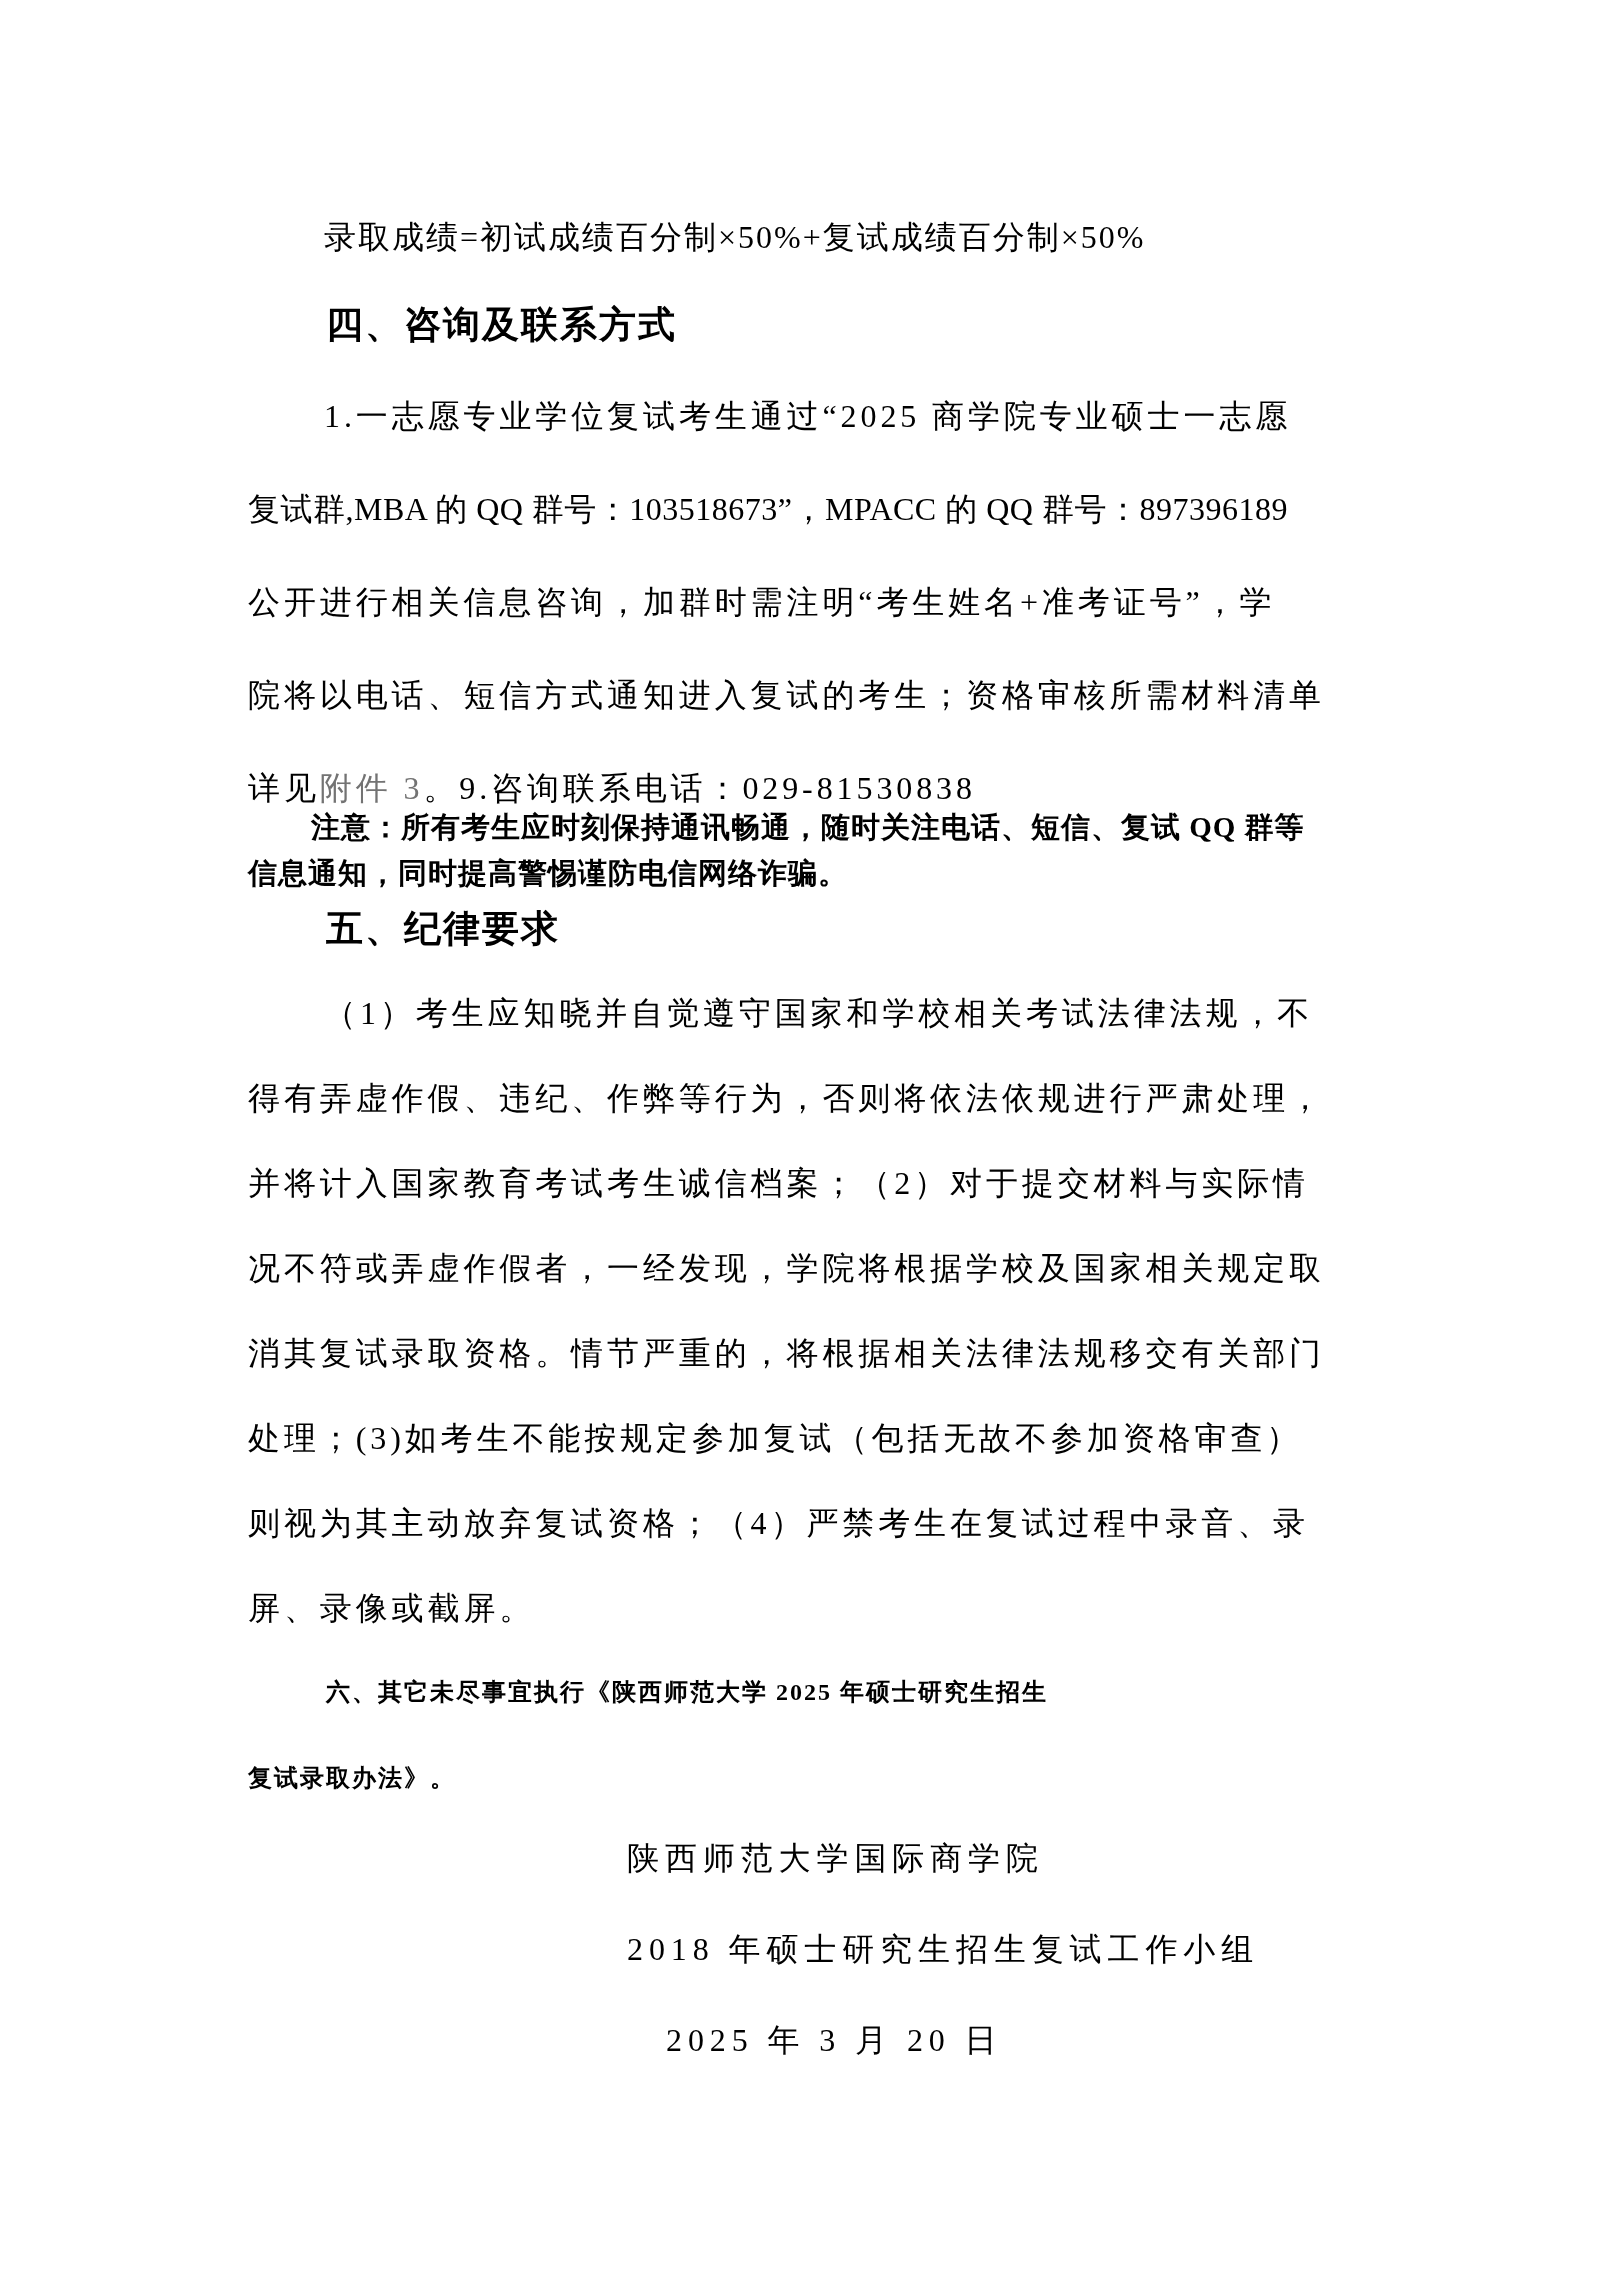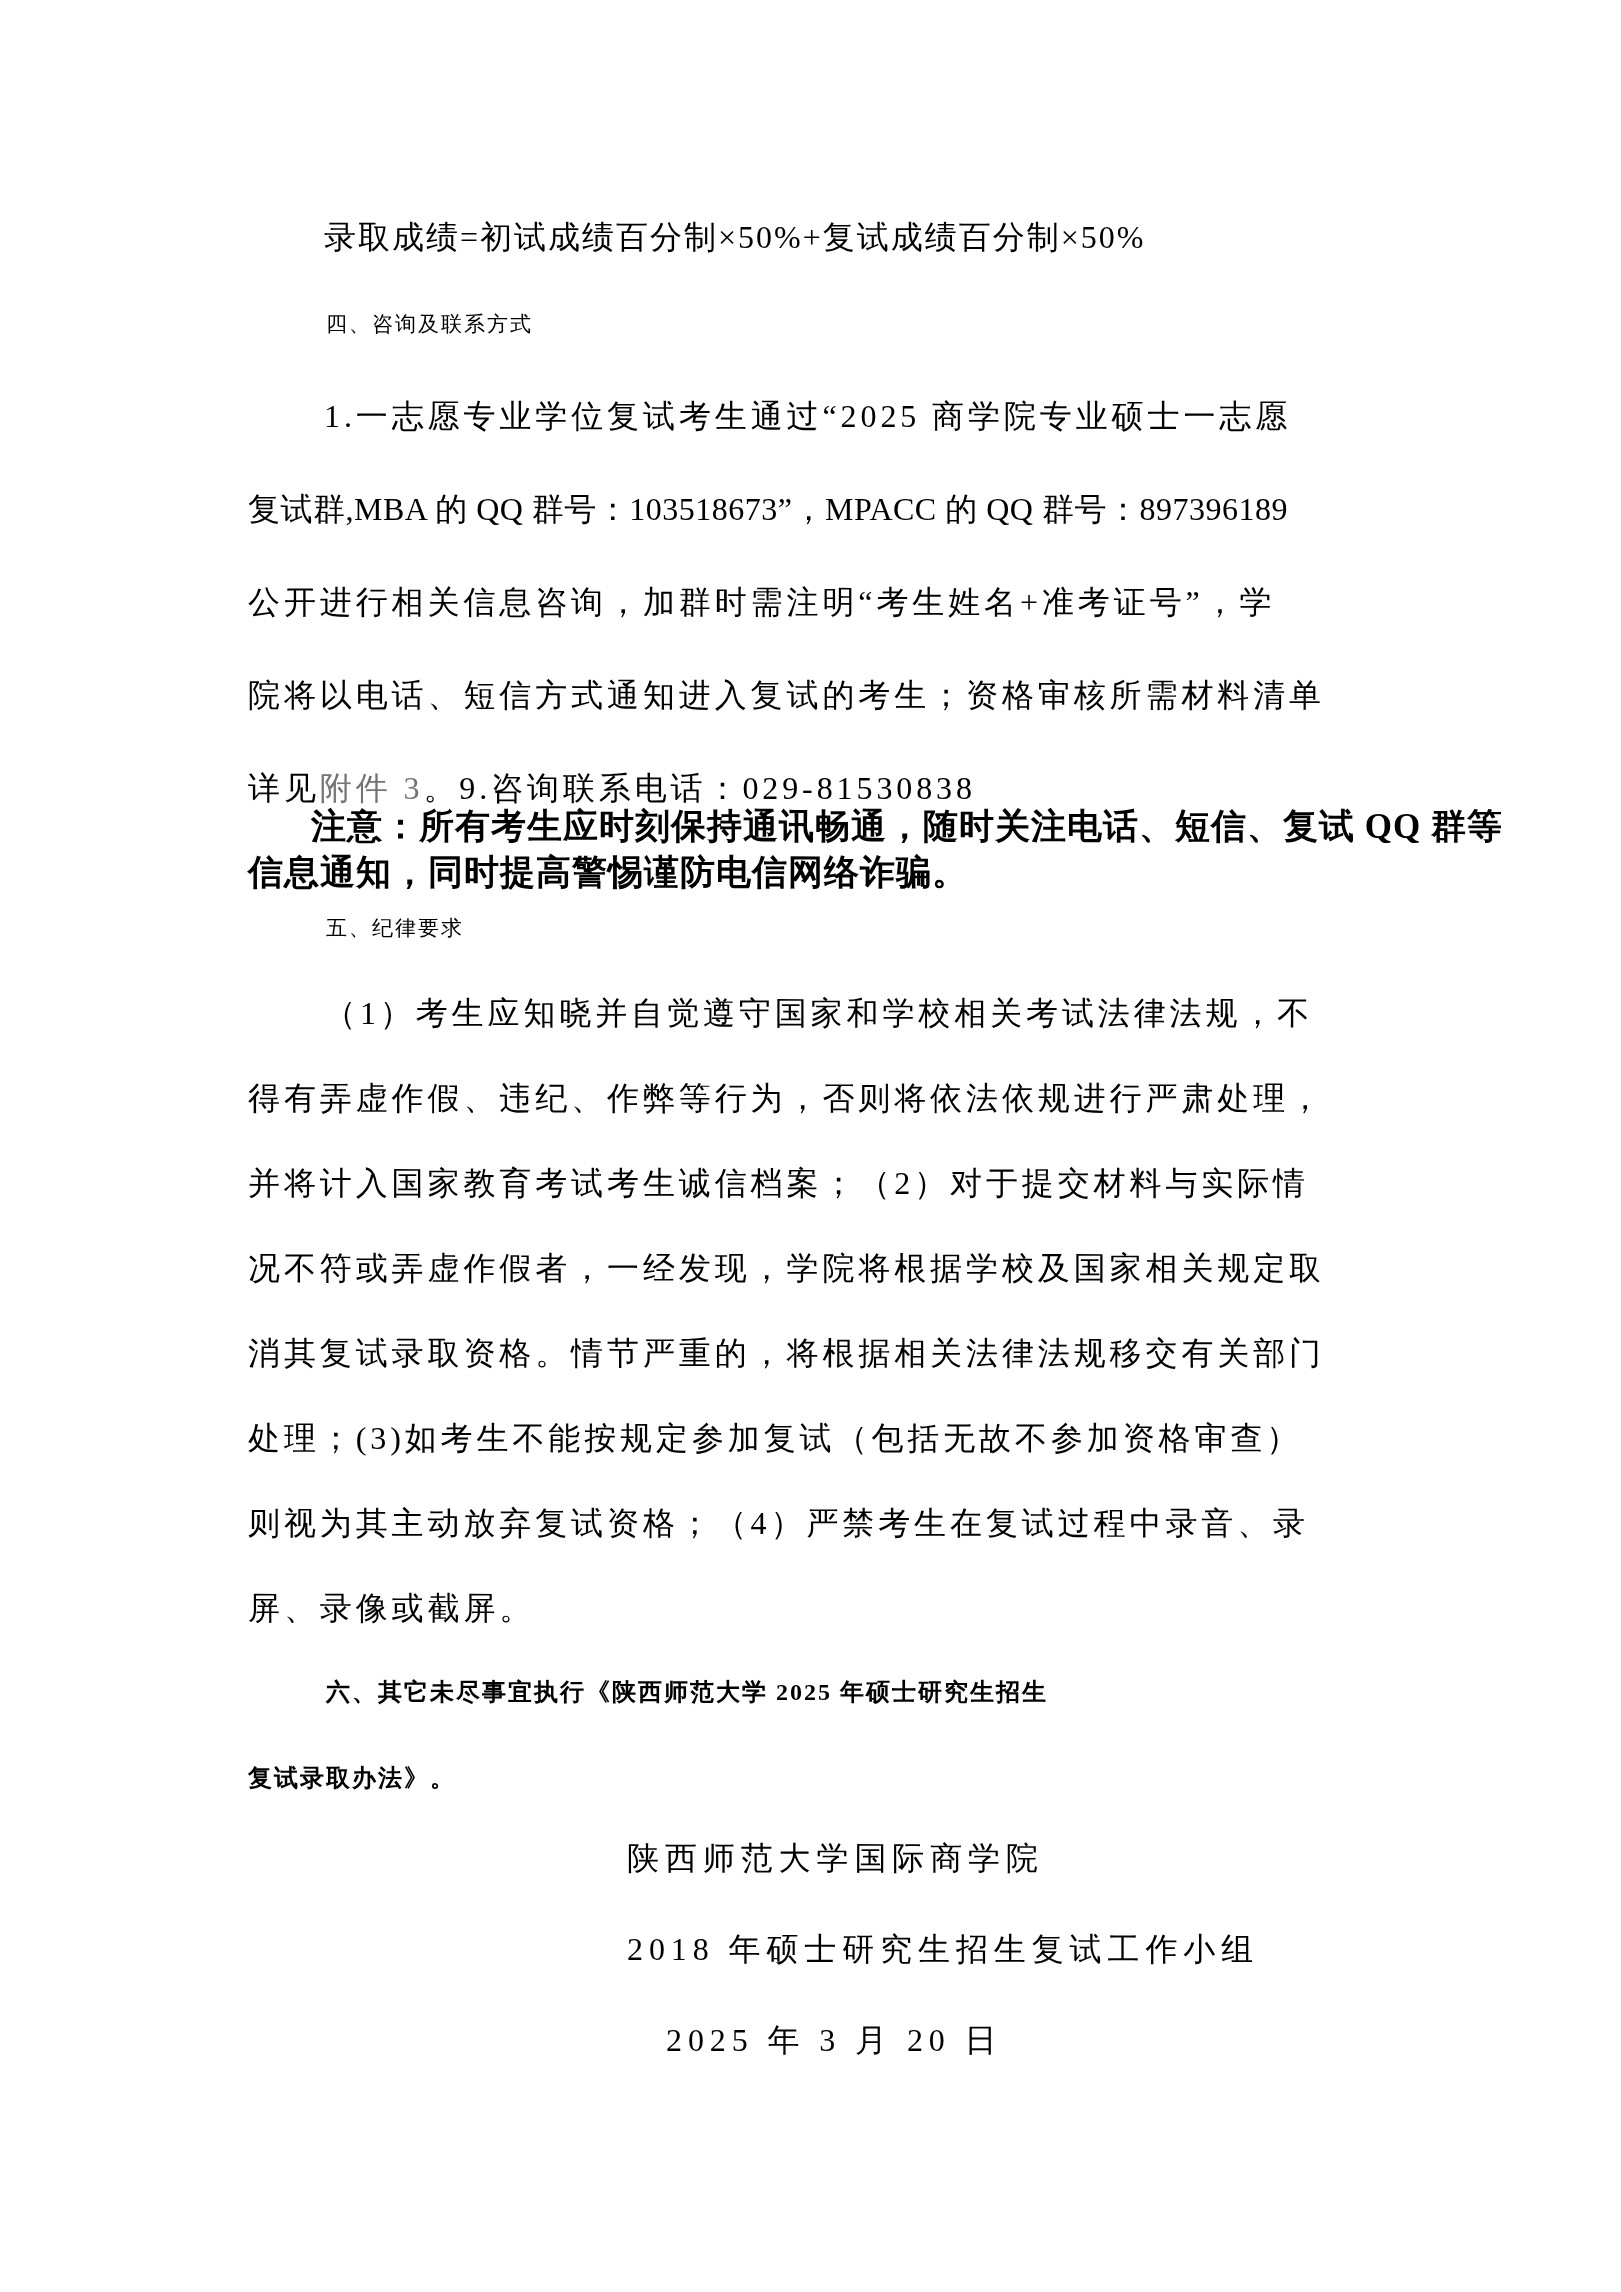--- a/index.html
+++ b/index.html
@@ -25,38 +25,38 @@
     letter-spacing: 3.9px;
     white-space: nowrap;
   }
   .indent { text-indent: 76px; }
   .ls0 { letter-spacing: 0.5px; }
   .ls2 { letter-spacing: 2px; }
 
   .formula { top: 191px; }
 
   .heading {
-    font-size: 21px;
-    font-weight: normal;
+    font-size: 37px;
+    font-weight: bold;
     line-height: 93px;
     height: 93px;
     letter-spacing: 2px;
     text-indent: 78px;
     white-space: nowrap;
   }
   .h4 { top: 278px; }
   .h5 { top: 882px; }
 
   .p1 { top: 370px; }
   .p2 { top: 971px; }
   .p2 .bline { line-height: 85px; height: 85px; }
 
   .notice {
     top: 804px;
-    font-size: 35px;
+    font-size: 29px;
     font-weight: bold;
     letter-spacing: 1px;
   }
   .notice .nline {
     line-height: 46px;
     height: 46px;
     white-space: nowrap;
   }
   .notice .nline.first { text-indent: 63px; }
 

